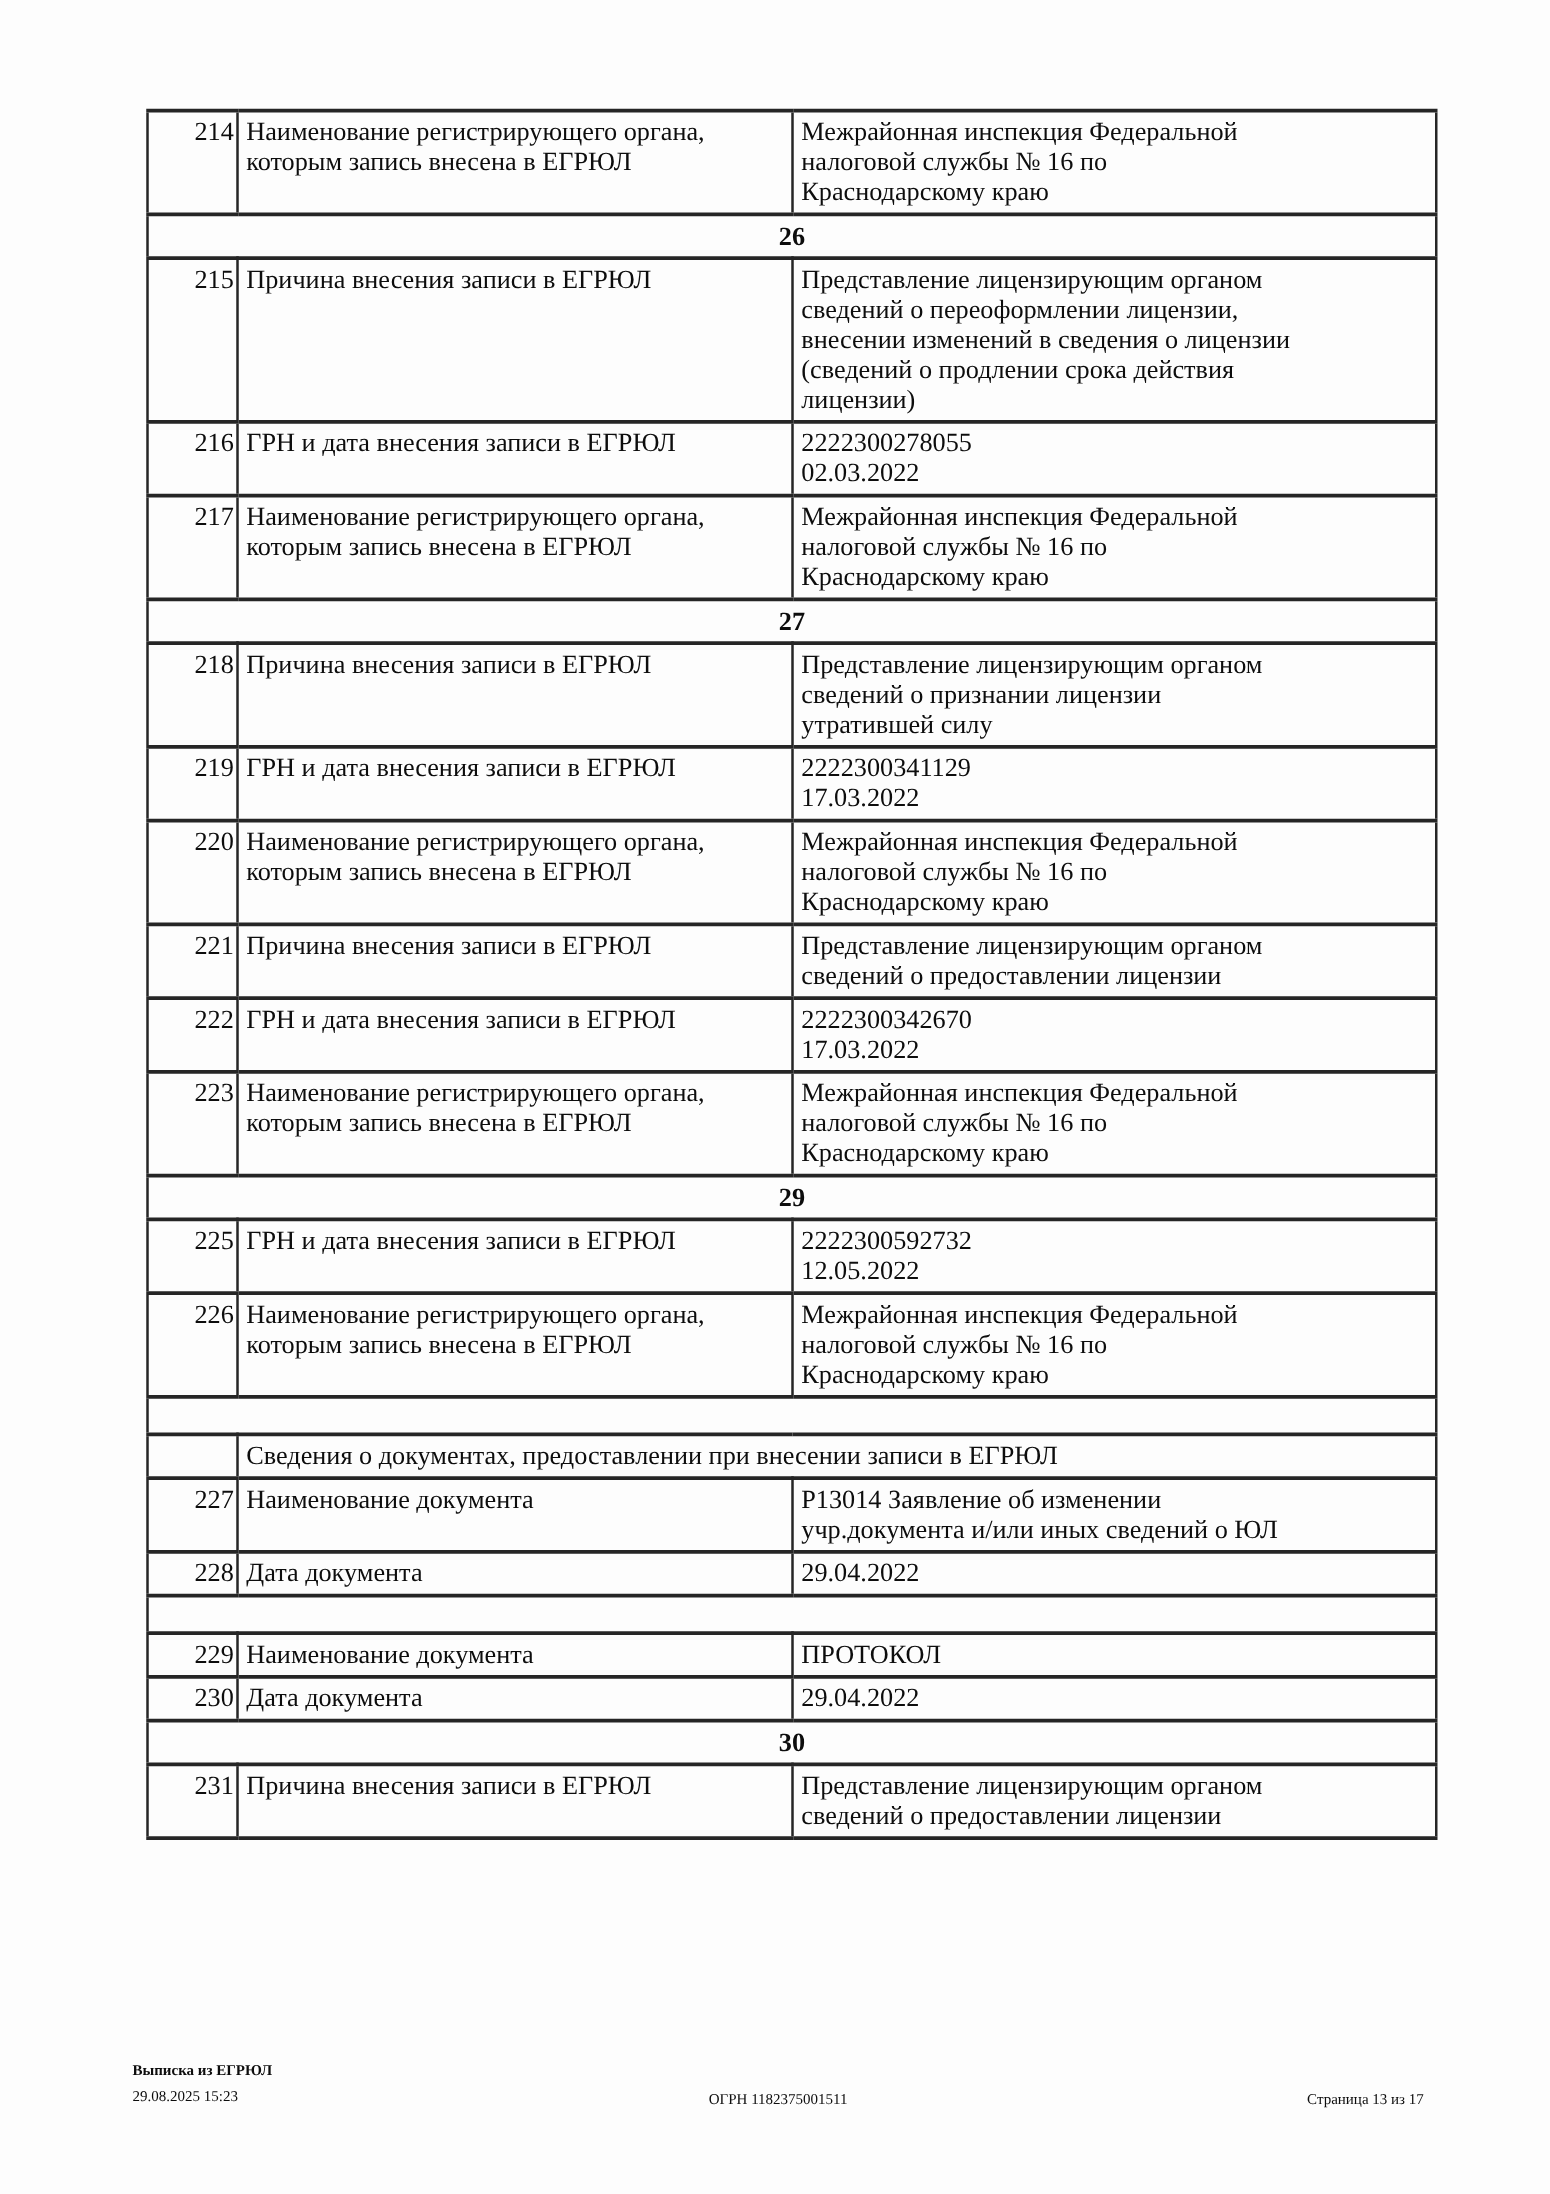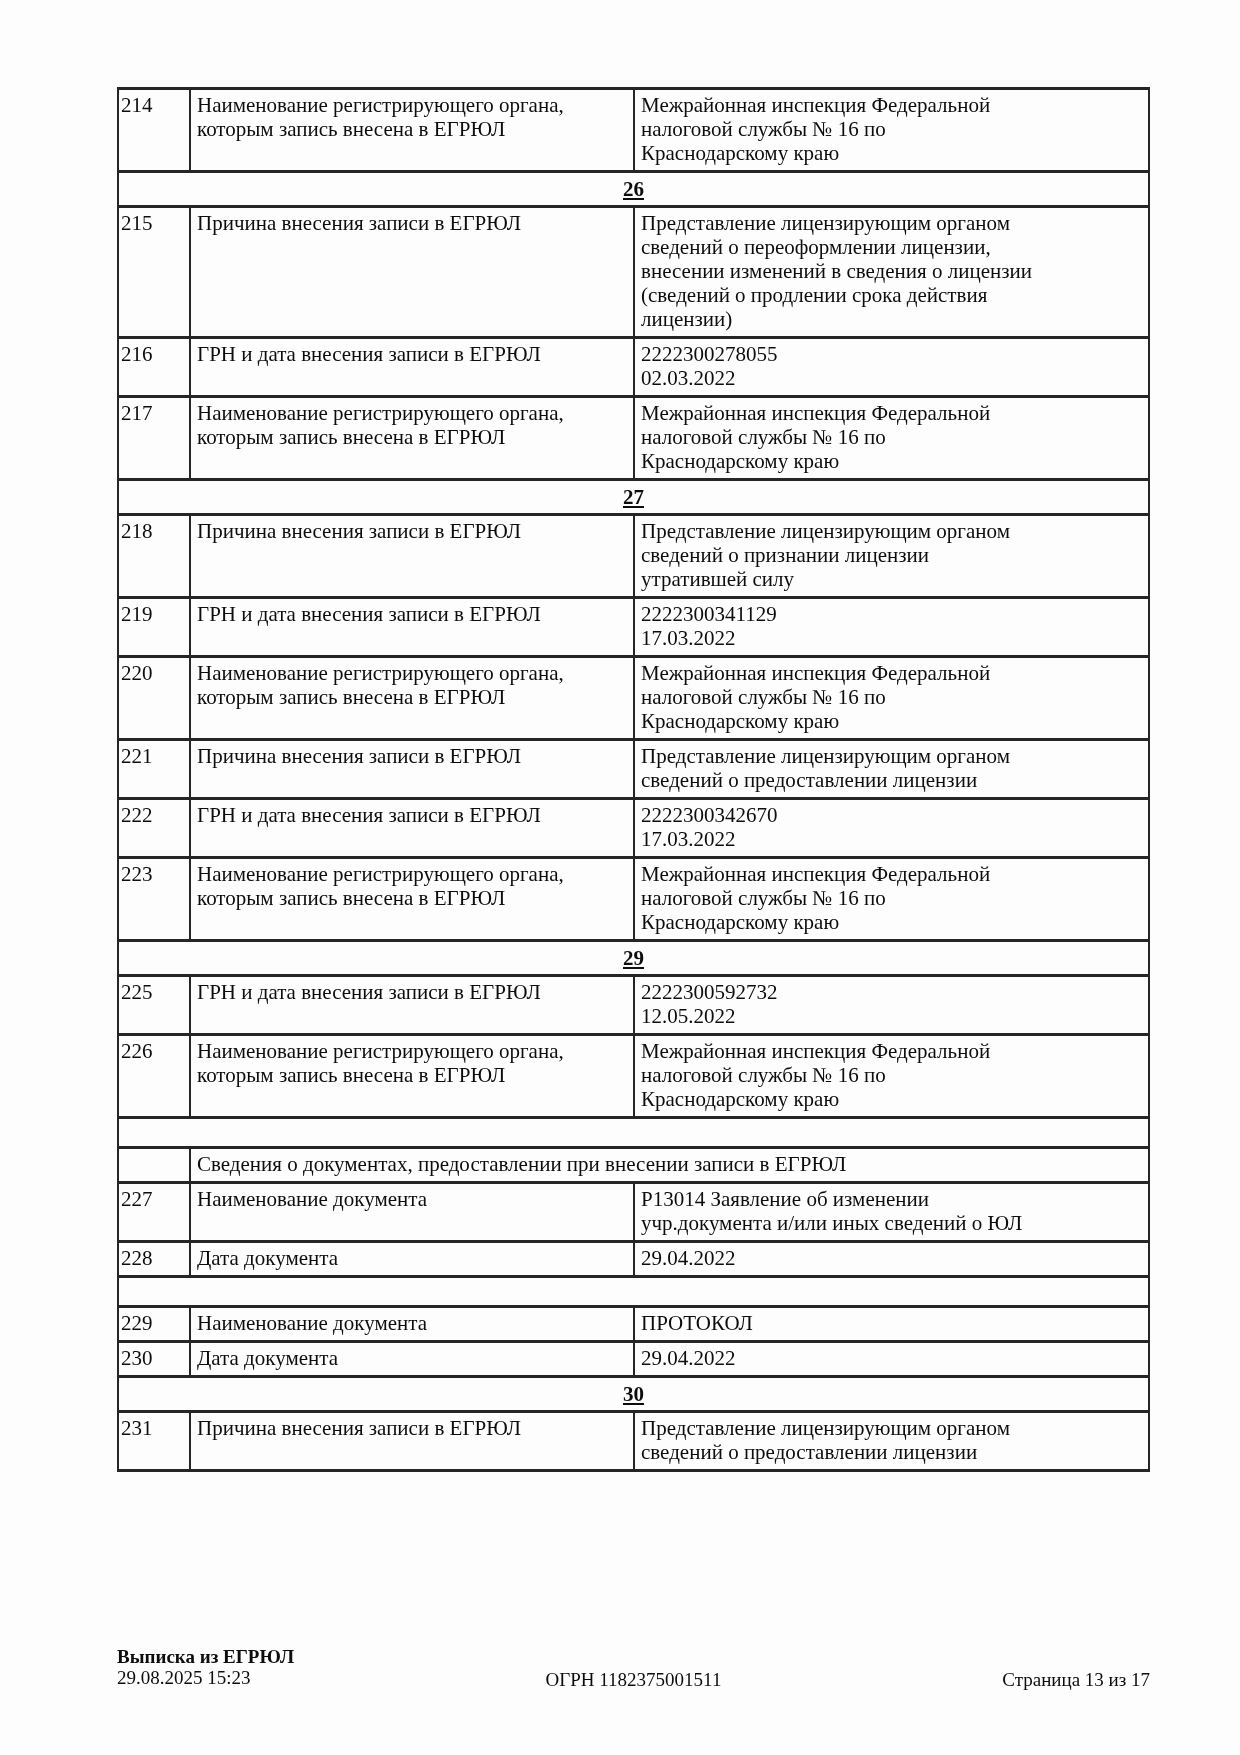--- a/index.html
+++ b/index.html
@@ -24,37 +24,36 @@
     border-left: 2px solid #262626;
     border-right: 2px solid #262626;
     border-top: 3px solid #262626;
     border-bottom: 3px solid #262626;
     font-size: 21px;
     line-height: 24px;
     vertical-align: top;
     padding: 3px 6px 5px 6px;
     overflow: hidden;
   }
-  td.num   { width: 72px; text-align: left; padding-left: 2px; padding-right: 2px; }
+  td.num   { width: 72px; text-align: right; padding-left: 14px; padding-right: 2px; }
   td.label { width: 444px; white-space: pre-line; }
   td.value { white-space: pre-line; font-family: Liberation Serif, serif; }
   tr.section td {
     text-align: center;
     font-weight: bold;
     padding: 4px 6px;
-    text-decoration: underline;
   }
   tr.empty td { height: 30px; padding: 0; }
   .footer {
     position: absolute;
-    left: 117px;
+    left: 106px;
     top: 1646px;
     width: 1033px;
     height: 44px;
-    font-size: 19px;
+    font-size: 12px;
     line-height: 21px;
   }
   .f-left { position: absolute; left: 0; top: 0; }
   .f-left .f-title { font-weight: bold; }
   .f-center { position: absolute; left: 0; right: 0; bottom: 0; text-align: center; }
   .f-right { position: absolute; right: 0; bottom: 0; }
 </style>
 </head>
 <body>
 

